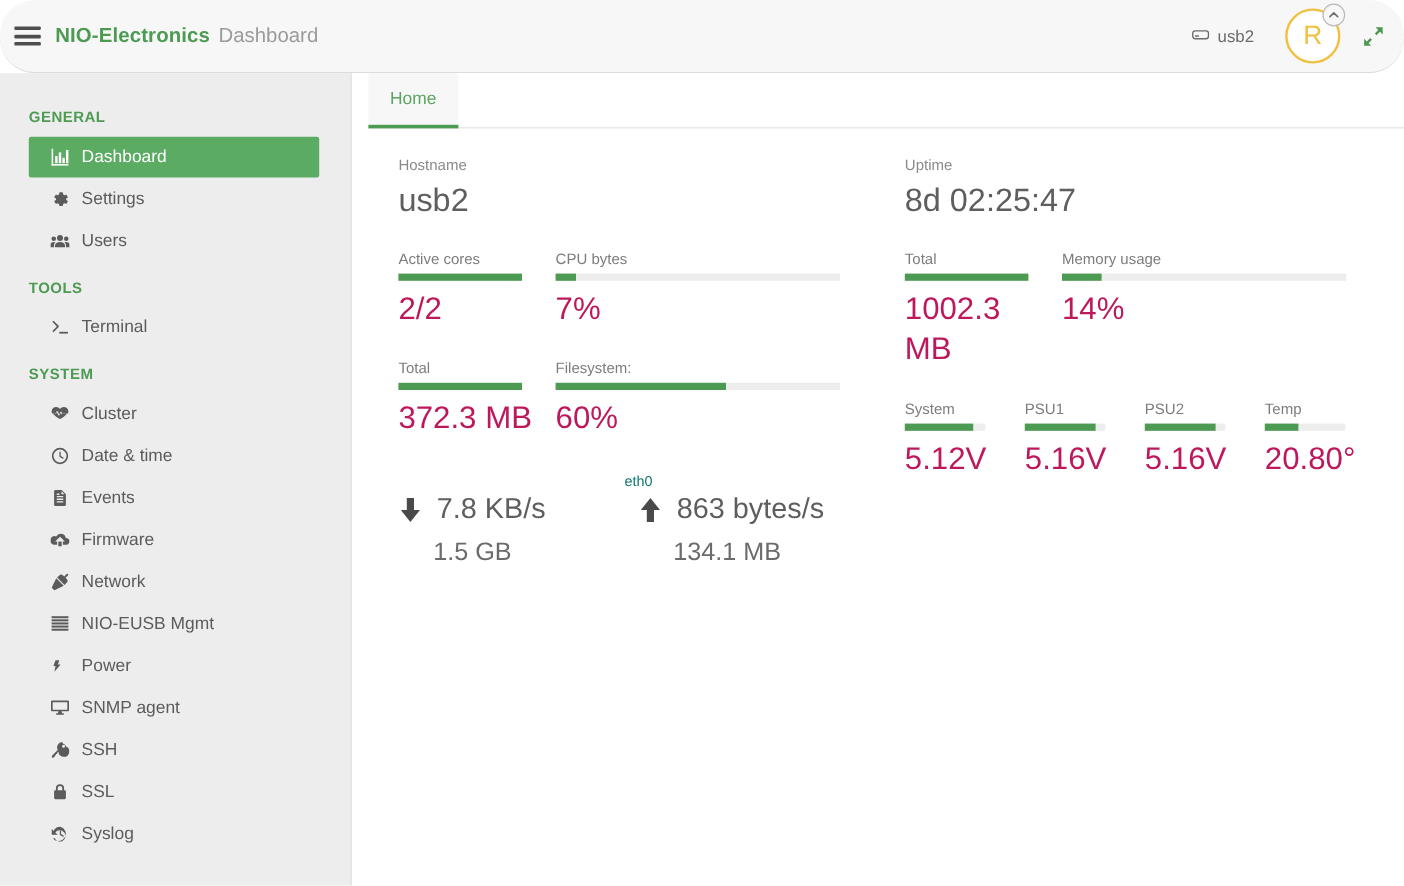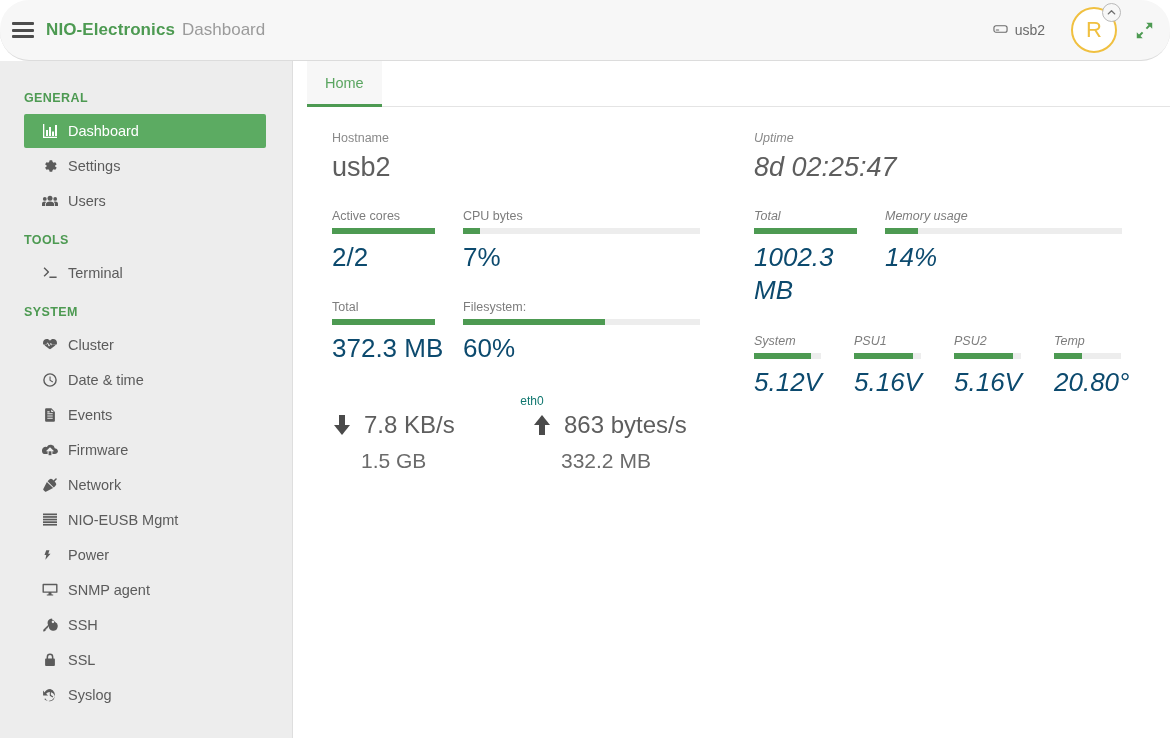--- a/index.html
+++ b/index.html
@@ -91,33 +91,33 @@
     position: relative; z-index: 2;
     display: inline-flex; align-items: center; justify-content: center;
     height: 46px; min-width: 67px; padding: 0 18px;
     background: #f7f7f7; color: #5aa560; font-size: 14.5px;
     border-bottom: 3px solid #4d9a52; cursor: pointer;
   }
 
   #dash { position: relative; padding: 24px 0 0 0; }
   .col { position: absolute; top: 24px; }
   #col-left  { left: 38px;  width: 400px; }
-  #col-right { left: 460px; width: 400px; font-style: italic; }
+  #col-right { left: 460px; width: 400px; }
 
   .big-label { color: #8a8a8a; font-size: 12.5px; margin-bottom: 7px; }
   .big-value { color: #5e5e5e; font-size: 27px; font-weight: normal; }
 
   .metrics { display: flex; margin-top: 26px; }
   .metric { width: 131px; margin-right: 0; }
   .metric.wide { width: 237px; }
   .metric.quarter { width: 101px; }
   .metric-label { color: #7d7d7d; font-size: 12.5px; margin-bottom: 5px; white-space: nowrap; }
   .bar { height: 6px; background: #ededed; width: 100%; }
   .bar > i { display: block; height: 6px; background: #4d9a52; }
-  .metric-value { color: #0c4a6e; font-size: 26px; margin-top: 7px; line-height: 1.28; }
+  .metric-value { color: #be185d; font-size: 26px; margin-top: 7px; line-height: 1.28; }
   .metric.wide .bar { width: 237px; }
   .metric.quarter .bar { width: 67px; }
 
   .net { margin-top: 28px; }
   .net-label { color: #0f766e; font-size: 12px; margin-bottom: 3px; text-align: center; }
   .net-row { display: flex; }
   .net-cell { width: 200px; }
   .net-rate { display: flex; align-items: center; gap: 12px; color: #5e5e5e; font-size: 24px; }
   .net-total { color: #6b6b6b; font-size: 21px; margin-top: 10px; padding-left: 29px; }
   .arrow { color: #4a4a4a; display: flex; align-items: center; }
@@ -380,21 +380,21 @@
           <div class="net-cell">
             <div class="net-rate">
               <span class="arrow">
                 <svg width="20" height="22" viewBox="0 0 20 22" fill="#4a4a4a">
                   <rect x="7" y="10" width="6" height="11"></rect>
                   <path d="M2 11h16L10 1z"></path>
                 </svg>
               </span>
               <span>863 bytes/s</span>
             </div>
-            <div class="net-total">332.2 MB</div>
+            <div class="net-total">134.1 MB</div>
           </div>
         </div>
       </div>
     </div>
 
     <div class="col" id="col-right">
       <div>
         <div class="big-label">Uptime</div>
         <div class="big-value">8d 02:25:47</div>
       </div>

